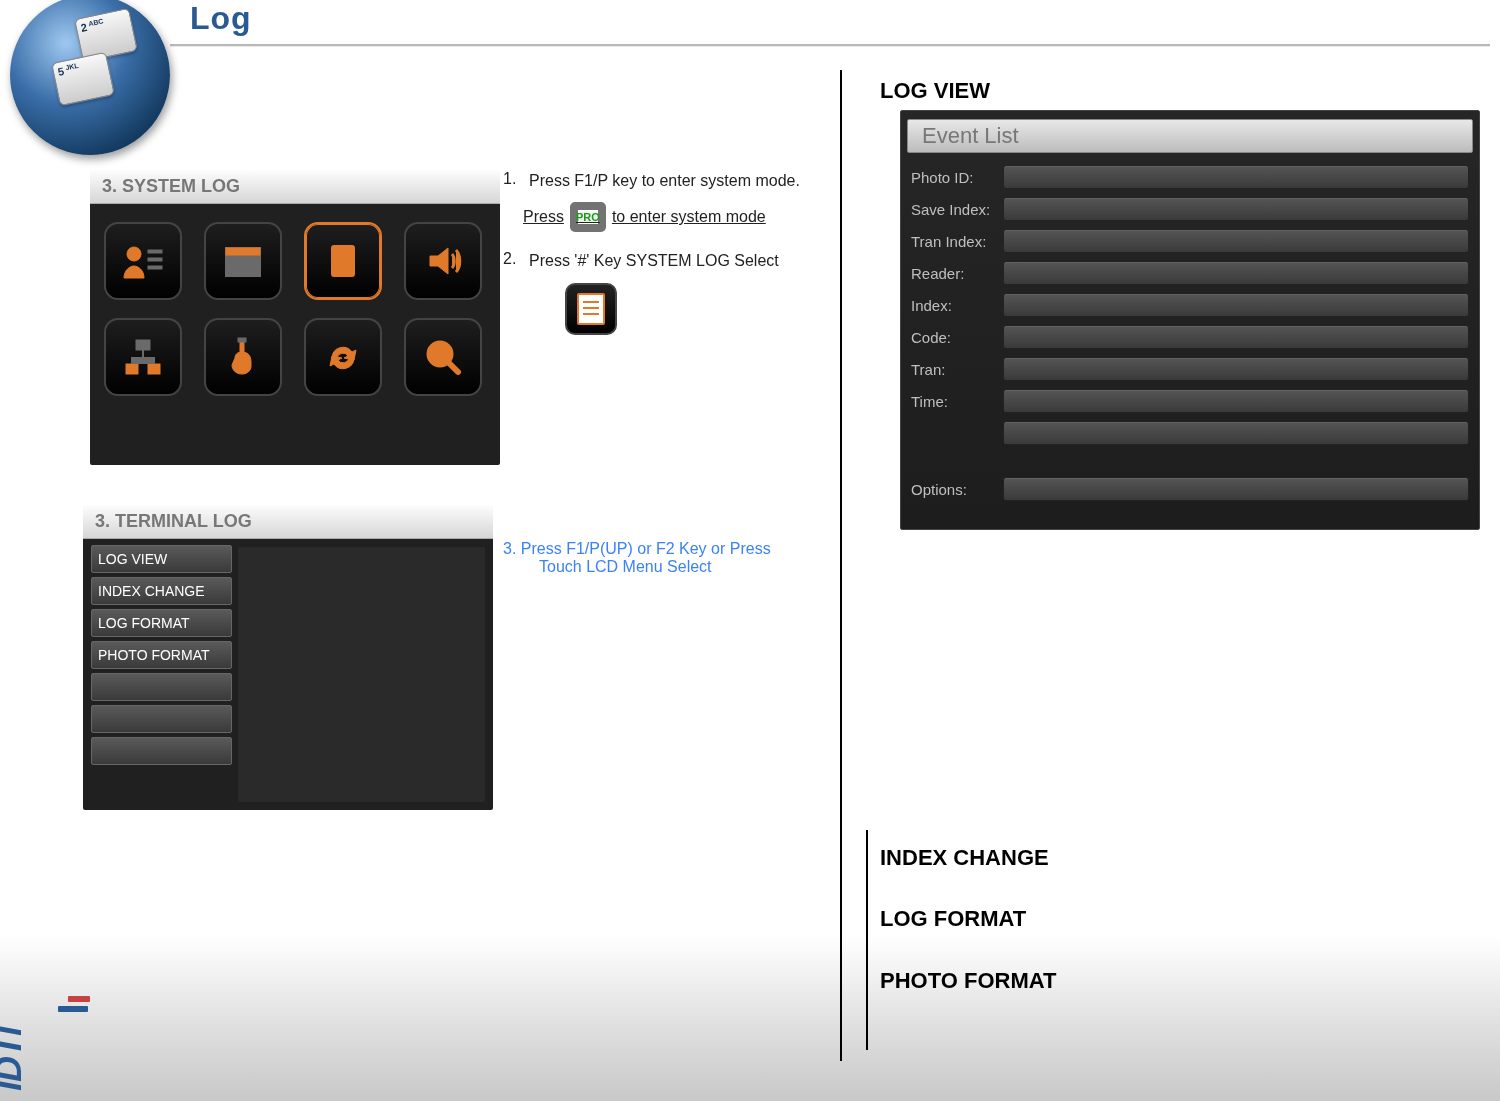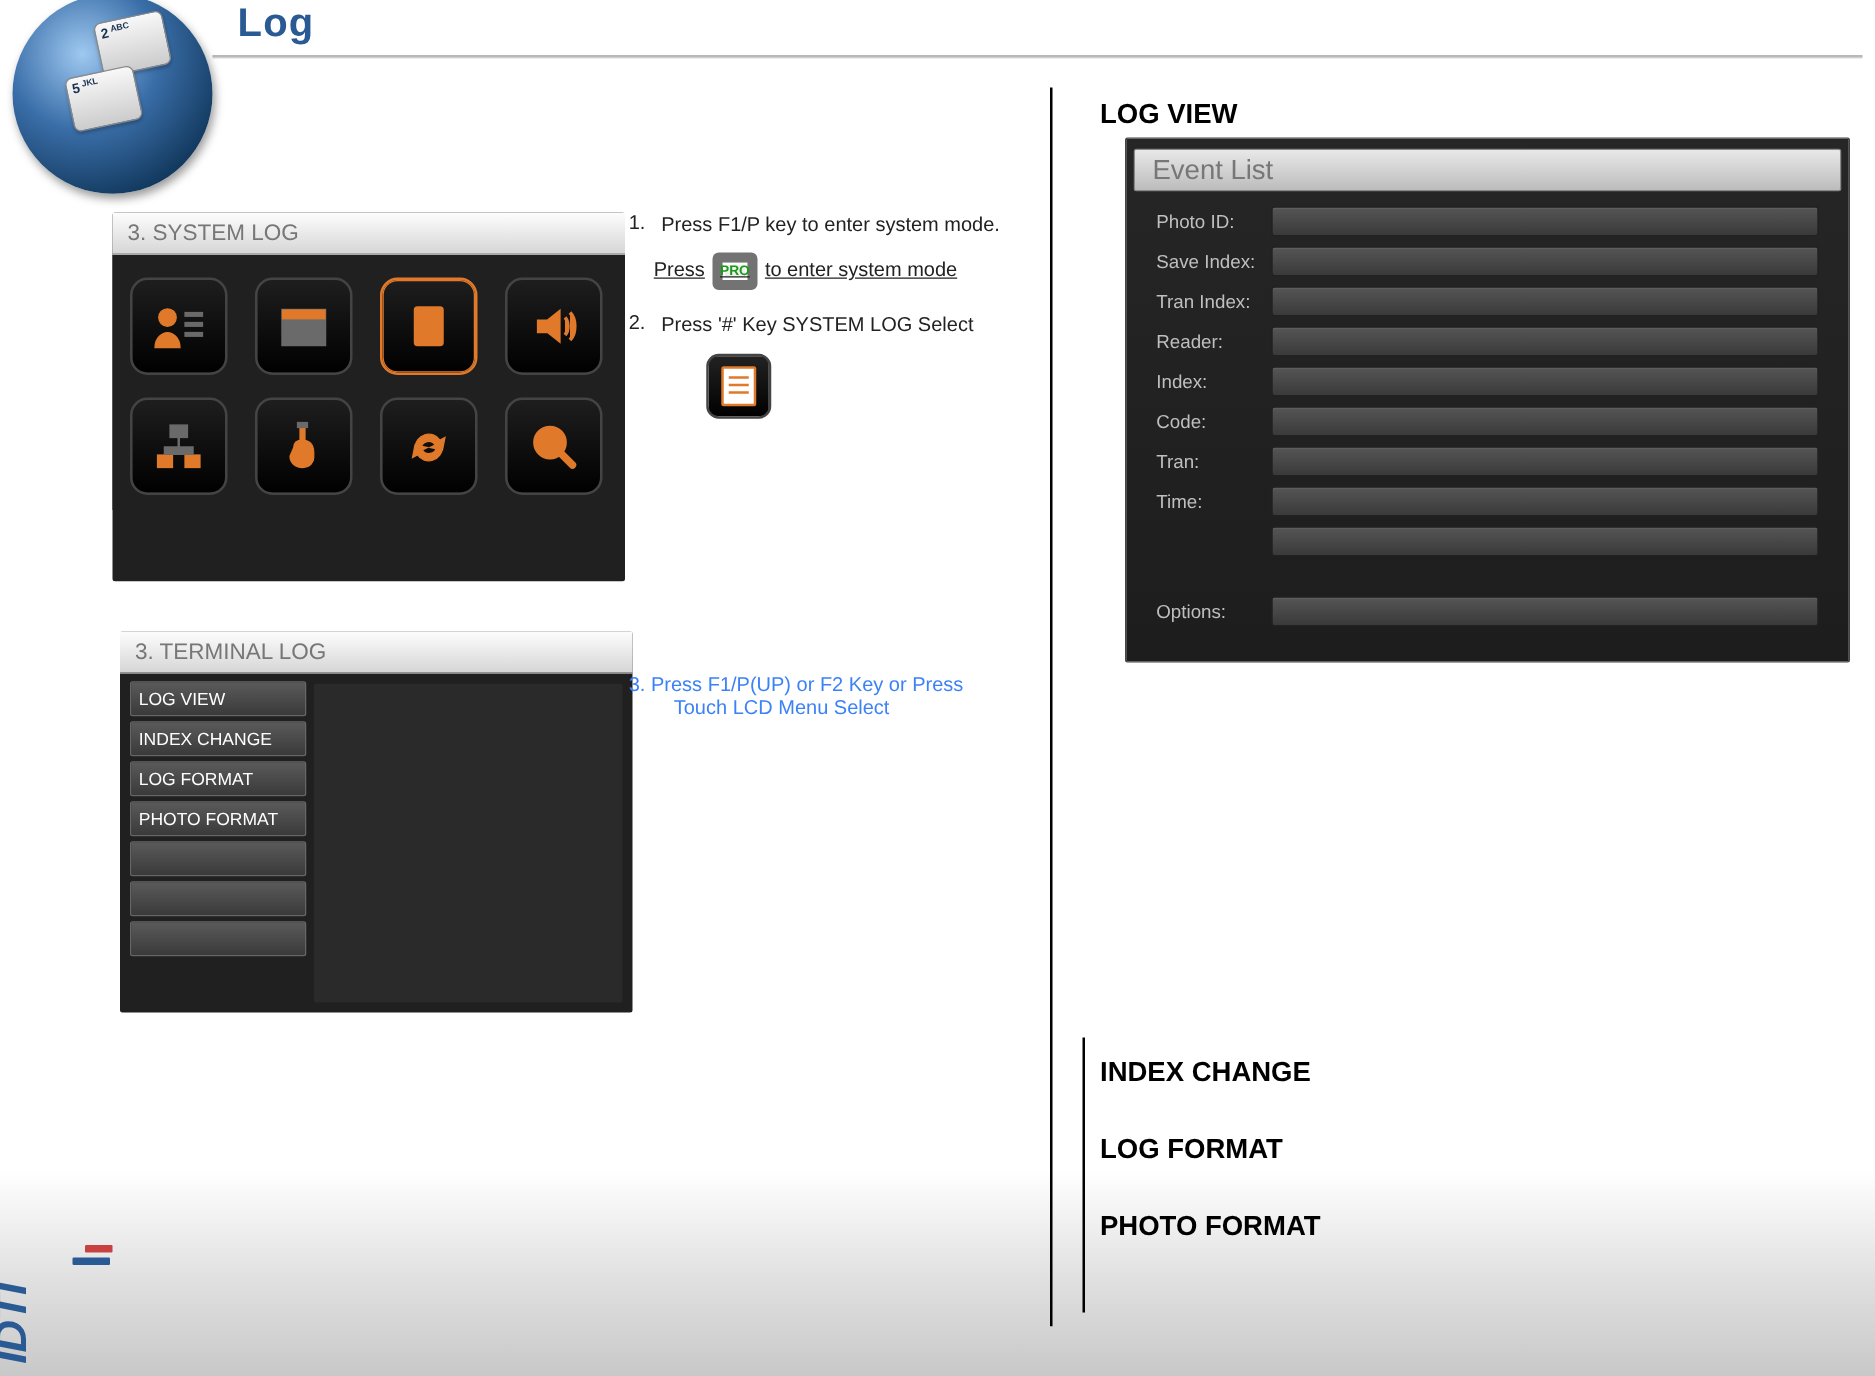--- a/index.html
+++ b/index.html
@@ -103,21 +103,21 @@
     border-radius: 2px;
   }
   .panel.syslog { left: 90px; top: 170px; width: 410px; height: 295px; }
   .panel-header {
     background: linear-gradient(to bottom, #fdfdfd, #d6d6d6);
     height: 34px;
     display: flex;
     align-items: center;
     padding: 0 12px;
     color: #777;
-    font-weight: normal;
+    font-weight: bold;
     font-size: 18px;
     border-bottom: 1px solid #aaa;
   }
   .icon-grid {
     padding: 18px 14px 12px 14px;
     display: flex;
     flex-wrap: wrap;
     gap: 18px 22px;
     background: #202020;
   }
@@ -131,21 +131,21 @@
     justify-content: center;
     position: relative;
   }
   .sys-icon svg { width: 46px; height: 46px; }
   .sys-icon .orange { fill: #e07a2a; stroke: #e07a2a; }
   .sys-icon .grey   { fill: #6a6a6a; stroke: #6a6a6a; }
   .sys-icon .white  { fill: #eee; }
   .sys-icon.hl { border-color: #e07a2a; box-shadow: 0 0 0 1px #e07a2a inset; }
 
   
-  .panel.termlog { left: 96px; top: 505px; width: 410px; height: 305px; }
+  .panel.termlog { left: 83px; top: 505px; width: 410px; height: 305px; }
   .termlog-body { display: flex; height: calc(100% - 34px); }
   .menu-col { width: 155px; padding: 6px 6px 6px 8px; display: flex; flex-direction: column; gap: 4px; }
   .menu-item {
     background: linear-gradient(to bottom, #5a5a5a, #3a3a3a);
     border: 1px solid #666;
     border-radius: 2px;
     color: #fff;
     font-size: 14px;
     padding: 6px 6px;
     height: 28px;
@@ -232,21 +232,21 @@
     display: flex;
     align-items: center;
     padding: 0 14px;
     color: #777;
     font-weight: normal;
     font-size: 22px;
   }
   .event-row {
     display: flex;
     align-items: center;
-    padding: 2px 24px;
+    padding: 2px 10px;
     gap: 6px;
     height: 32px;
   }
   .event-row .lbl {
     width: 86px;
     color: #bfbfbf;
     font-size: 15px;
     text-align: left;
   }
   .event-row .val {

